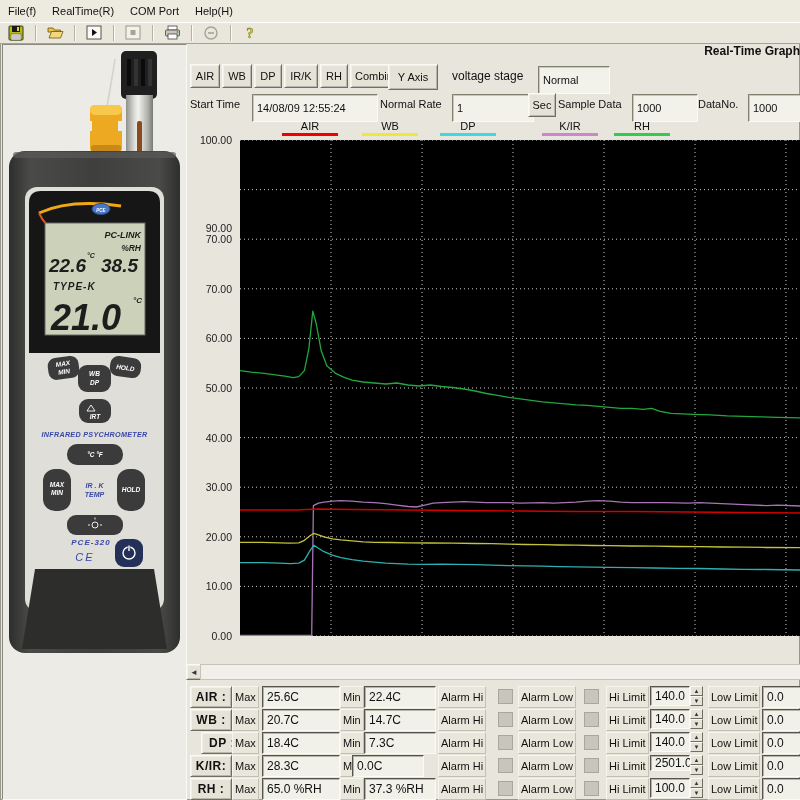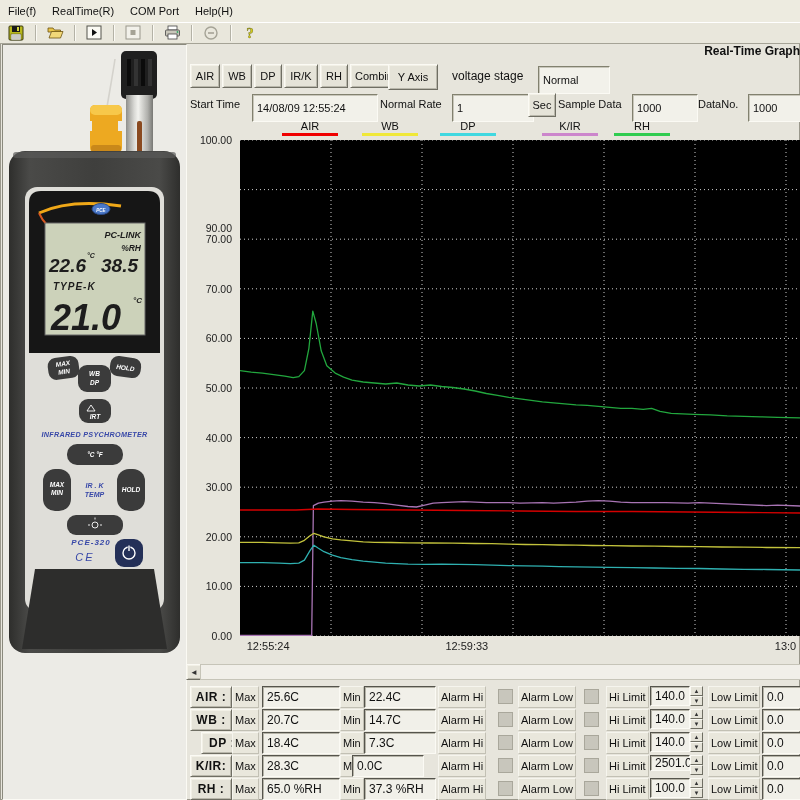--- a/index.html
+++ b/index.html
@@ -294,25 +294,20 @@
         <line x1="455" x2="455" y1="0" y2="496" stroke="#cdcdcd" stroke-width="1" stroke-dasharray="1 3"></line>
         <line x1="546" x2="546" y1="0" y2="496" stroke="#cdcdcd" stroke-width="1" stroke-dasharray="1 3"></line>
         <polyline points="0.0,495.5 71.7,495.5 73.4,365.6 78.4,363.1 84.0,362.1 92.4,361.1 100.8,360.6 112.0,361.1 123.2,362.1 134.4,362.6 145.6,363.6 156.8,365.1 168.0,366.5 176.4,367.0 184.8,365.1 193.2,363.1 201.6,362.6 212.8,362.1 224.0,361.6 235.2,362.1 246.4,362.6 268.8,362.6 280.0,363.1 302.4,362.6 313.6,363.1 336.0,362.1 347.2,361.1 358.4,360.6 369.6,361.1 380.8,362.1 392.0,362.6 425.6,362.6 448.0,363.1 459.2,362.6 481.6,363.6 504.0,364.6 526.4,365.6 537.6,365.1 560.0,366.0" fill="none" stroke="#a874b4" stroke-width="1.3" stroke-linejoin="round"></polyline>
         <polyline points="0.0,402.3 22.4,402.3 39.2,402.8 50.4,403.2 58.8,402.8 64.4,400.3 70.0,395.8 73.9,393.3 78.4,394.8 84.0,396.8 92.4,398.8 100.8,399.8 112.0,400.8 123.2,401.8 134.4,402.3 151.2,402.5 168.0,402.8 190.4,403.0 212.8,403.2 235.2,403.5 252.0,403.7 268.8,404.2 285.6,404.5 302.4,404.7 319.2,405.0 336.0,405.2 352.8,405.5 369.6,405.7 392.0,406.0 414.4,406.2 436.8,406.5 459.2,406.7 481.6,407.0 504.0,407.2 526.4,407.5 560.0,407.7" fill="none" stroke="#c2c23c" stroke-width="1.3" stroke-linejoin="round"></polyline>
         <polyline points="0.0,422.6 22.4,422.6 39.2,423.1 50.4,423.6 58.8,423.1 64.4,420.1 70.0,410.7 73.9,405.2 78.4,408.2 84.0,411.7 92.4,415.2 100.8,417.6 112.0,419.6 123.2,421.1 134.4,422.1 145.6,423.1 156.8,423.6 168.0,424.1 184.8,424.3 201.6,424.1 218.4,424.3 235.2,424.6 252.0,425.1 268.8,425.6 285.6,425.8 302.4,426.1 319.2,426.6 336.0,426.8 352.8,427.1 369.6,427.3 392.0,427.6 414.4,428.0 436.8,428.3 459.2,428.5 481.6,429.0 504.0,429.3 526.4,429.5 560.0,430.0" fill="none" stroke="#2fb0b0" stroke-width="1.3" stroke-linejoin="round"></polyline>
         <polyline points="0.0,230.6 11.2,232.1 22.4,233.1 33.6,234.6 44.8,236.1 53.2,237.6 58.8,236.6 64.4,230.6 68.9,208.3 72.8,171.1 76.2,183.5 81.2,210.8 86.8,225.7 95.2,233.1 103.6,237.1 112.0,240.1 123.2,242.0 134.4,243.0 145.6,244.0 156.8,243.0 168.0,245.0 179.2,246.0 190.4,245.0 201.6,246.5 212.8,247.5 224.0,249.0 235.2,251.0 246.4,253.5 257.6,255.4 268.8,257.4 280.0,258.9 291.2,260.4 302.4,261.9 313.6,262.9 324.8,263.9 336.0,264.9 347.2,265.4 358.4,266.4 369.6,267.3 380.8,268.3 392.0,268.3 403.2,269.3 411.6,268.3 420.0,271.3 431.2,273.3 442.4,273.8 453.6,274.3 470.4,274.8 487.2,275.8 504.0,276.3 520.8,276.8 537.6,277.3 560.0,277.8" fill="none" stroke="#22a73e" stroke-width="1.3" stroke-linejoin="round"></polyline>
         <polyline points="0.0,370.0 28.0,370.0 56.0,370.0 67.2,369.5 78.4,369.0 112.0,369.5 168.0,370.0 224.0,370.5 280.0,371.0 336.0,371.5 392.0,371.5 448.0,372.0 504.0,372.5 560.0,373.0" fill="none" stroke="#d40000" stroke-width="1.3" stroke-linejoin="round"></polyline>
       </svg>
   </div>
 
-  <div id="xlabels" class="abs" style="left:240px;top:638px;width:560px;height:18px;">
-      <div class="xtick" style="left: 6.72px;">12:55:24</div>
-      <div class="xtick" style="left: 226.8px; transform: translateX(-50%);">12:59:33</div>
-      <div class="xtick" style="left: 534.8px;">13:0</div>
-    </div>
 
   <div class="abs raised btn" style="left:186px;top:664px;width:14px;height:14px;font-size:8px;color:#333;">◄</div>
   <div class="abs" id="hscroll-track" style="left:200px;top:664px;width:600px;height:14px;"></div>
 
   <div id="stats-table" class="abs" style="left:0;top:0;">
       <div class="trow" style="top: 686px;">
         <div class="raised btn rowbtn tcell" style="left: 4px; width: 40px;">AIR :</div>
         <div class="flatlbl tcell" style="left: 46px;">Max</div>
         <div class="valbox tcell" style="left: 76px; width: 68px;">25.6C</div>
         <div class="flatlbl tcell" style="left: 154px;">Min</div>

